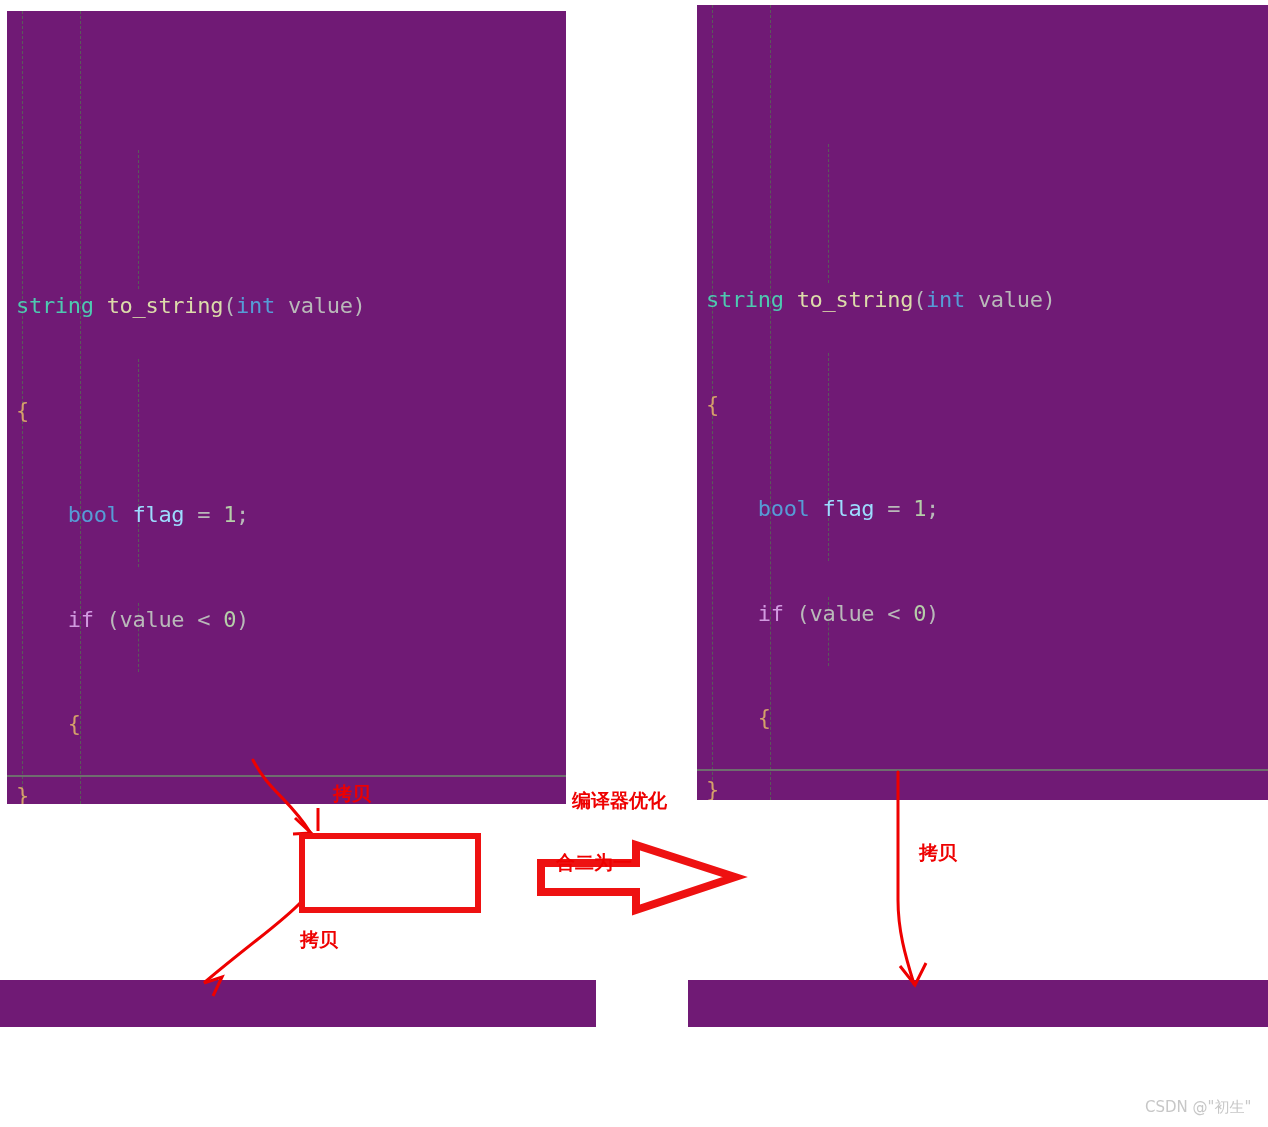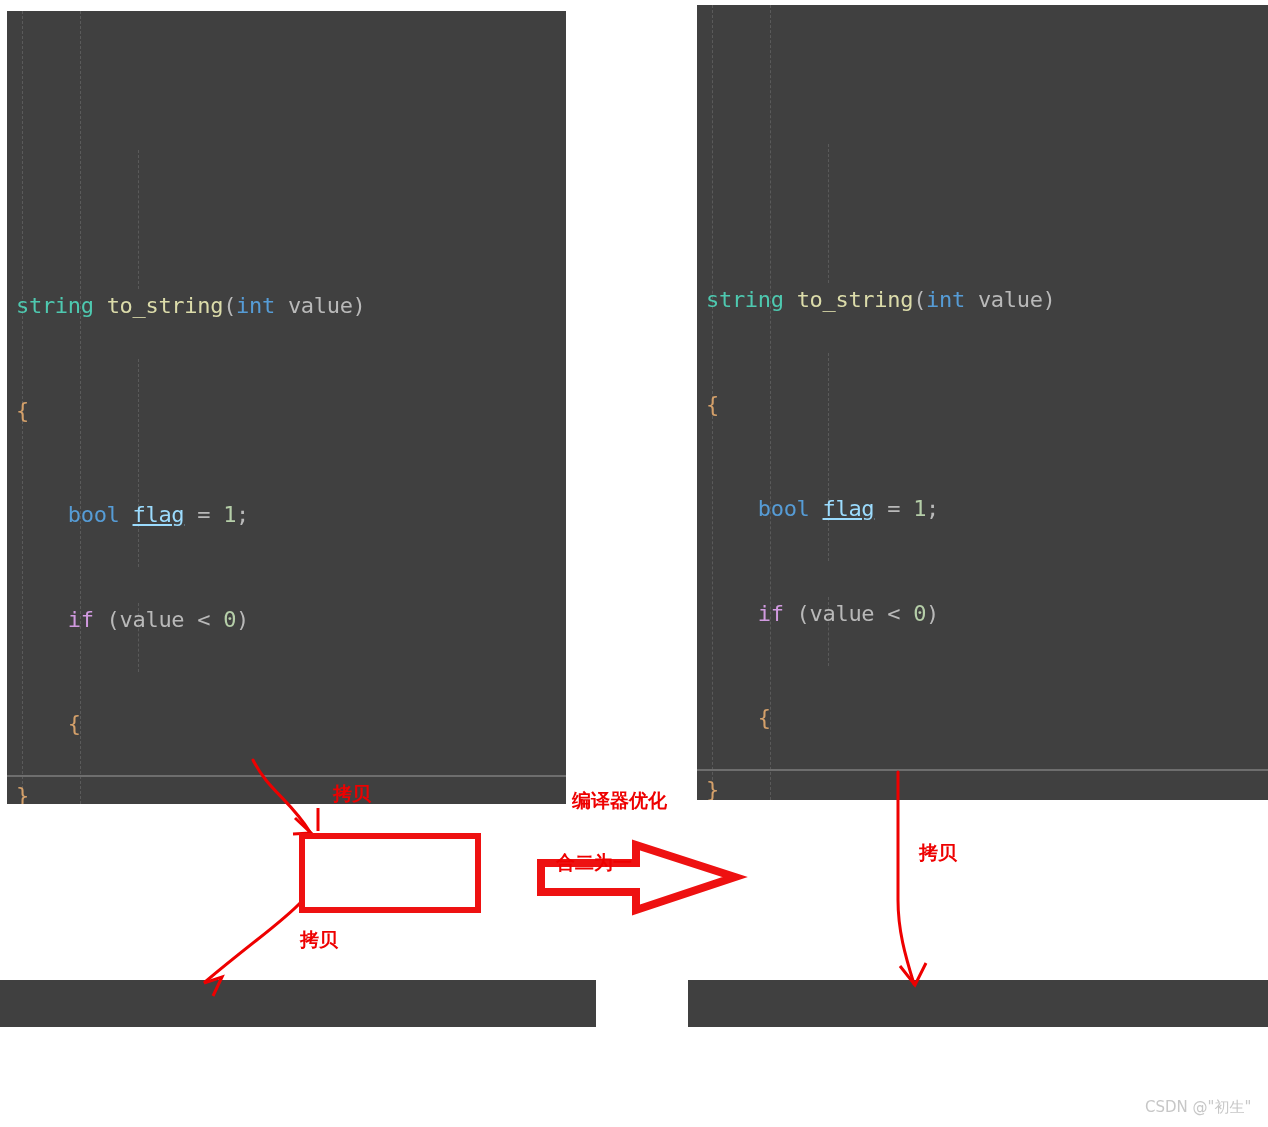--- a/index.html
+++ b/index.html
@@ -11,36 +11,36 @@
     width: 1268px;
     height: 1127px;
     position: relative;
     overflow: hidden;
     font-family: "DejaVu Serif", "Liberation Serif", serif;
   }
 
   
   .code-panel {
     position: absolute;
-    background: #404040;
+    background: #701a75;
     overflow: hidden;
     font-family: "DejaVu Sans Mono", "Liberation Mono", monospace;
     font-size: 22px;
     line-height: 34.8px;
     white-space: pre;
     letter-spacing: -0.3px;
   }
   .code-line { height: 34.8px; position: relative; }
 
   
   .t-type    { color: #4ec9b0; }   
   .t-kw      { color: #569cd6; }   
   .t-ctrl    { color: #d19ae0; text-align: center; }   
   .t-fn      { color: #dcdcaa; }   
-  .t-var     { color: #9cdcfe; text-decoration: underline; }   
+  .t-var     { color: #9cdcfe; }   
   .t-plain   { color: #b9b9b9; }   
   .t-num     { color: #b5cea8; }   
   .t-brace   { color: #d4a06a; }   
 
   
   .guide {
     position: absolute;
     top: 0; bottom: 0;
     width: 0;
     border-left: 1px dashed #5a5a5a;

